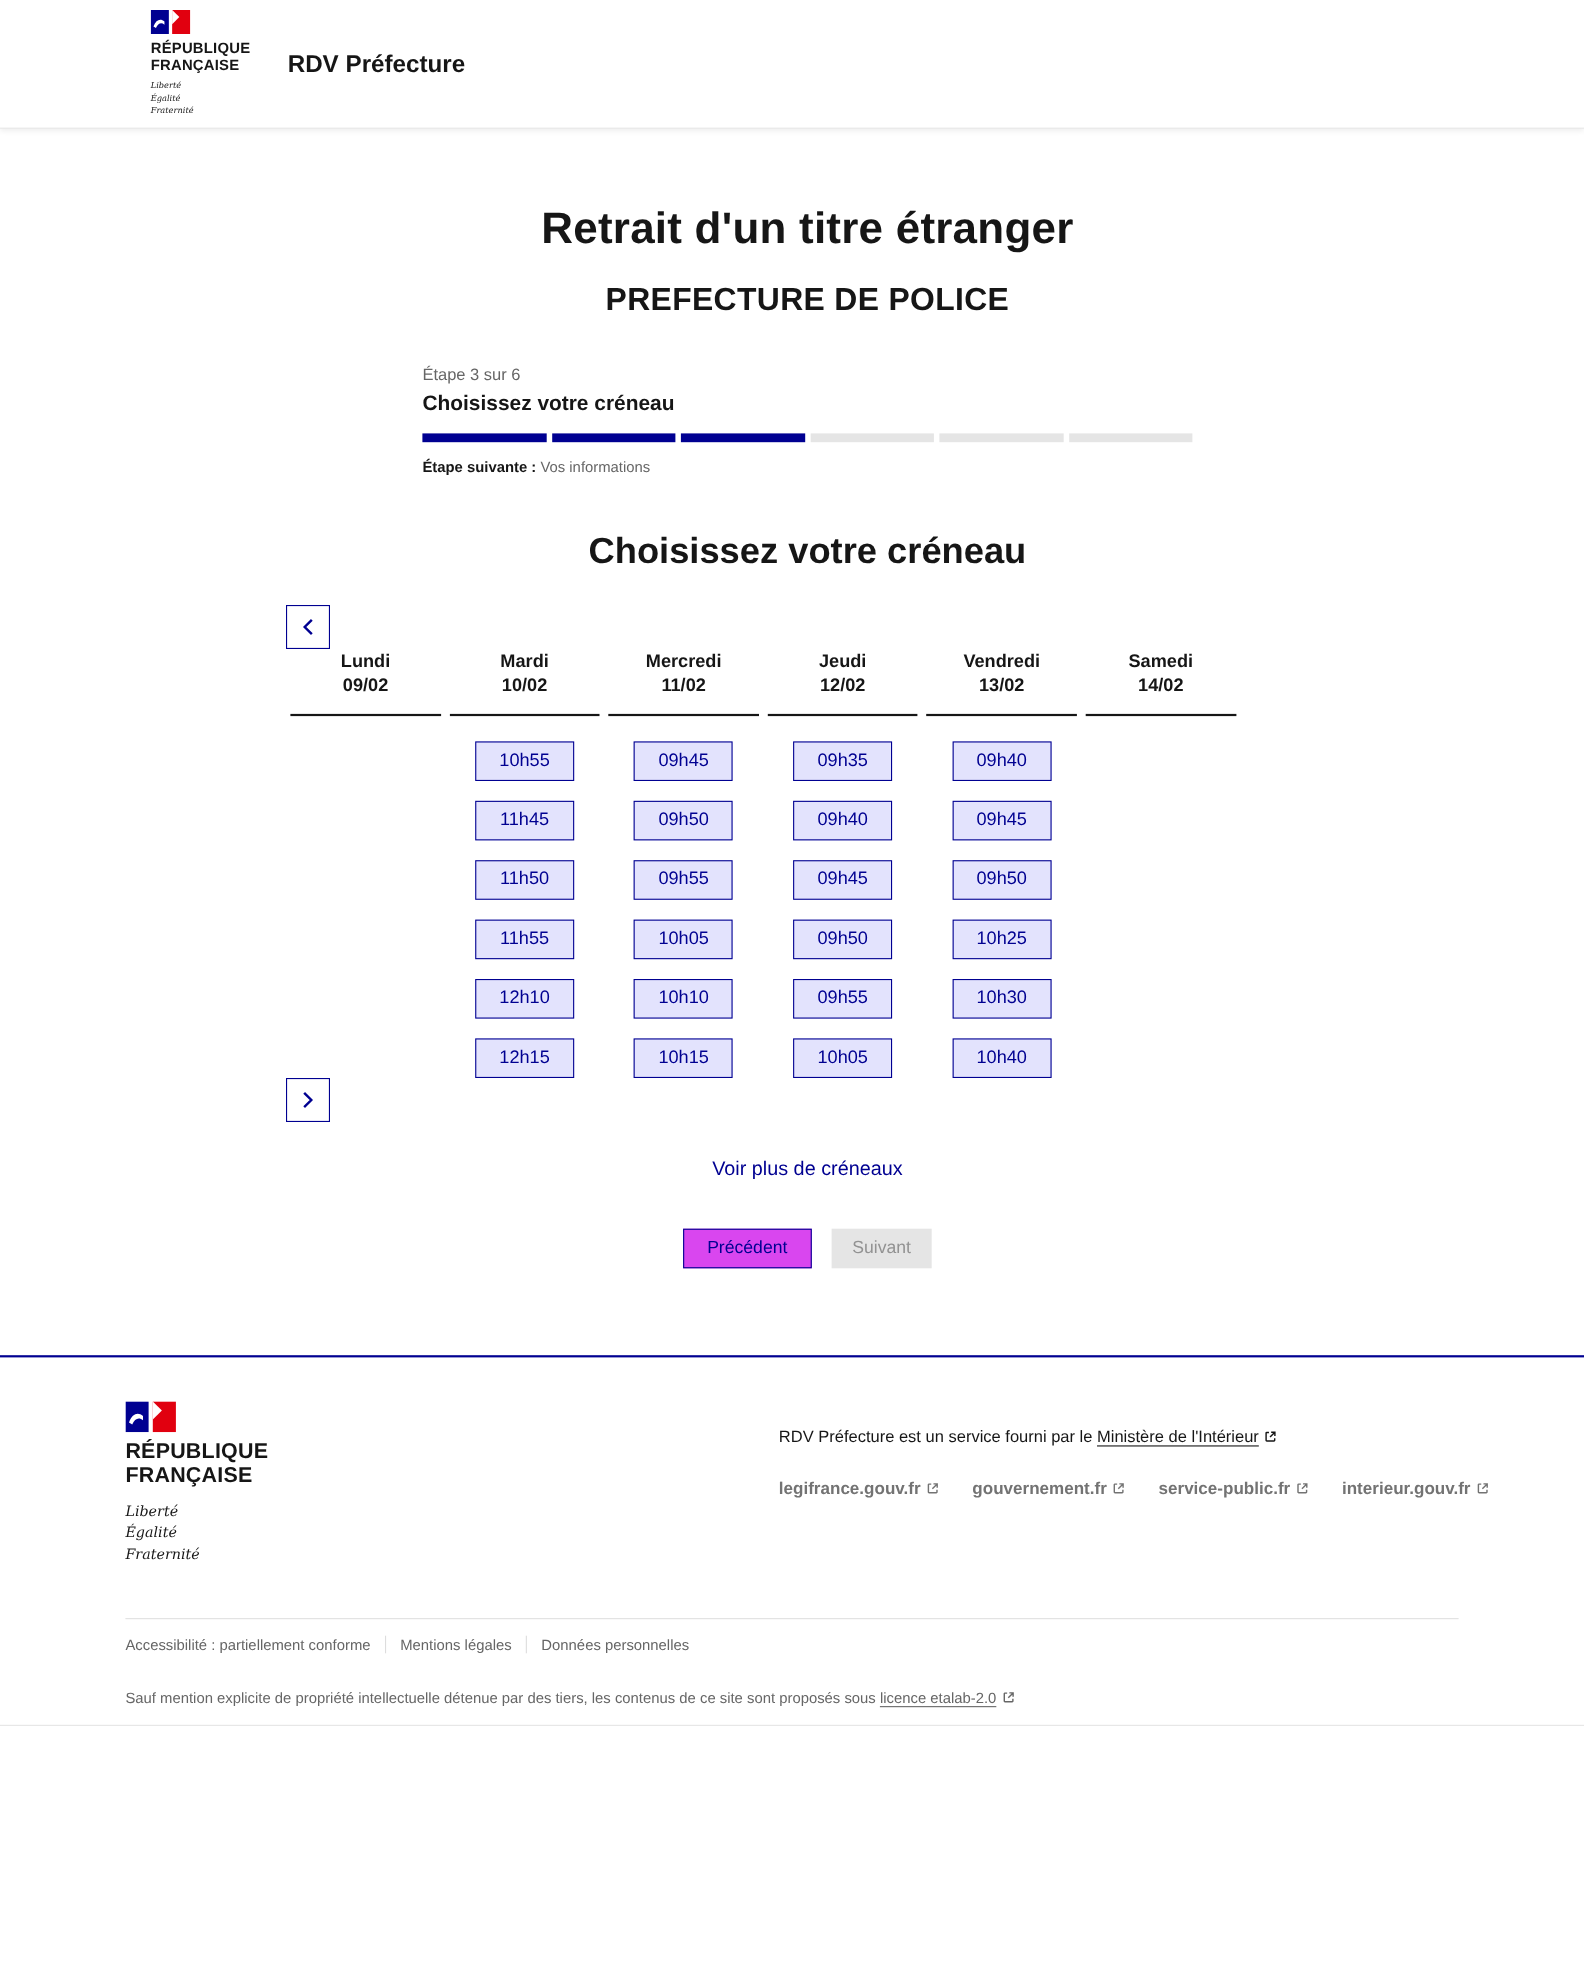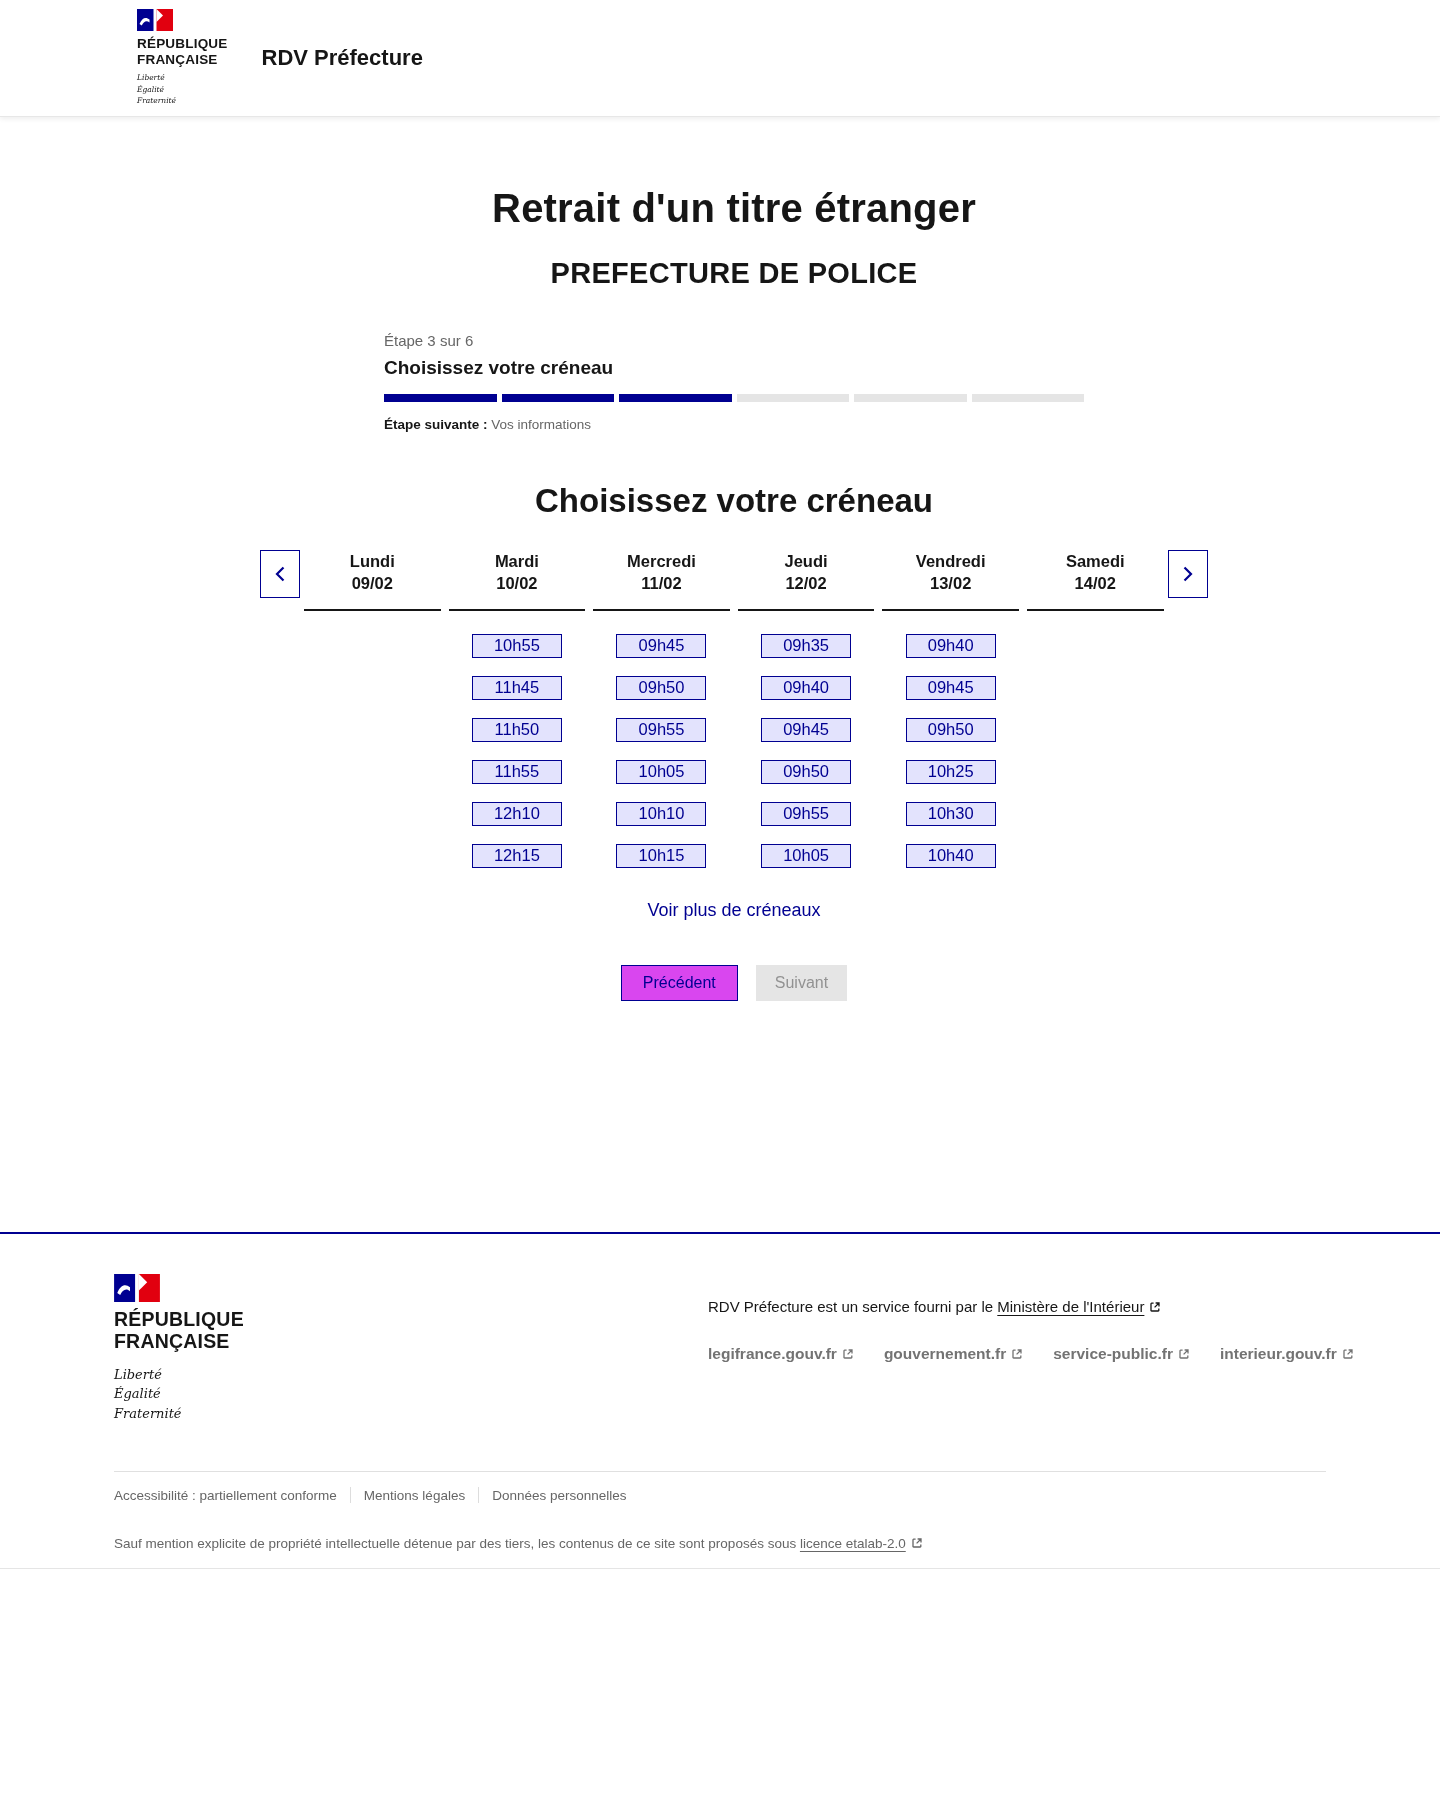--- a/index.html
+++ b/index.html
@@ -32,32 +32,32 @@
   .step-title{ font-size:19px; font-weight:bold; margin-top:8px; }
   .progress{ display:flex; gap:5px; height:8px; margin-top:15px; }
   .progress span{ flex:1; }
   .seg-done{ background:#000091; }
   .seg-todo{ background:#e5e5e5; }
   .next-step{ margin-top:15px; font-size:13.5px; }
   .next-step .nv{ color:#666; }
 
   .section-title{ text-align:center; font-size:33px; font-weight:bold; margin-top:50px; }
 
-  .calendar{ width:948px; margin:30px auto 0; display:flex; align-items:flex-start; }
+  .calendar{ width:948px; margin:30px auto 0; display:flex; align-items:flex-start;flex-direction:column; }
   .cal-arrow{
     width:40px; height:48px; flex:0 0 40px; background:#fff;
     border:1px solid #000091; color:#000091; cursor:pointer;
     display:flex; align-items:center; justify-content:center;
   }
   .cal-col{ width:144.6px; flex:0 0 144.6px; text-align:center; }
   .col-head{ font-size:16.5px; font-weight:bold; line-height:1.35; padding-bottom:14px; }
   .col-rule{ border-bottom:2.5px solid #161616; margin:0 4px; }
   .slot-list{ display:flex; flex-direction:column; align-items:center; gap:18px; margin-top:23px; }
   .slot{
-    width:90px; height:24px; background:#e3e3fd; border:1px solid #000091;
+    width:90px; height:36px; background:#e3e3fd; border:1px solid #000091;
     color:#000091; font-size:16.5px; cursor:pointer;
   }
   .more-link-wrap{ text-align:center; margin-top:32px; }
   .more-link{ color:#000091; font-size:18px; text-decoration:none; cursor:pointer; }
 
   .nav-buttons{ display:flex; justify-content:center; gap:18px; margin-top:44px; }
   .btn-prev{ background:#d946ef; border:1px solid #000091; color:#000091; font-size:16px; padding:8px 21px; cursor:pointer; }
   .btn-next{ background:#e5e5e5; border:none; color:#929292; font-size:16px; padding:8px 19px; }
 
   

